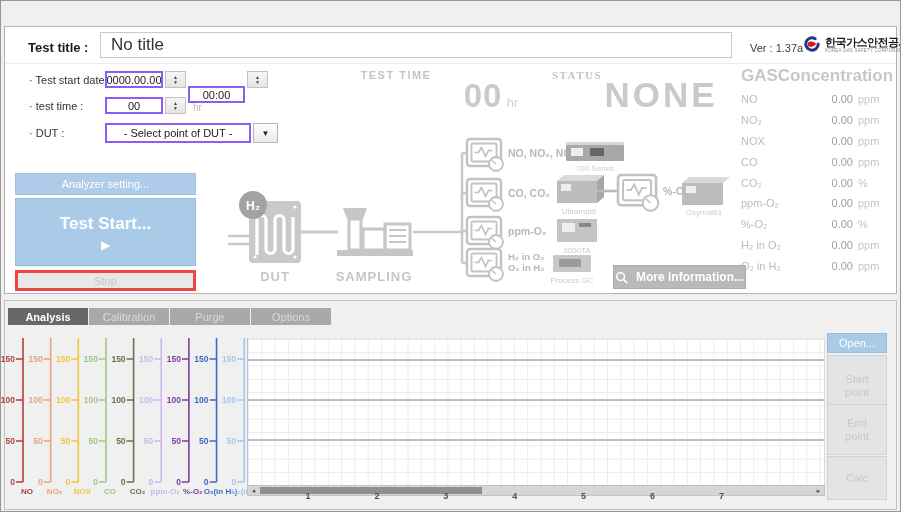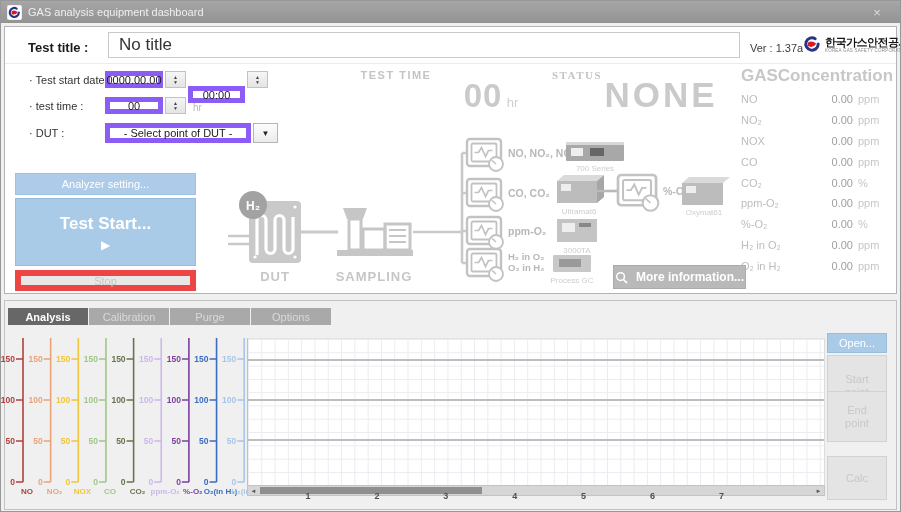--- a/index.html
+++ b/index.html
@@ -9,31 +9,31 @@
   
   .titlebar{position:absolute;left:0;top:0;width:100%;height:22px;background:linear-gradient(#a6a6a6,#939393);display:flex;align-items:center;padding:0 6px;}
   .app-icon{width:15px;height:15px;margin-right:6px;display:inline-flex;}
   .title-text{font-size:11px;color:#efefef;flex:1;}
   .close-btn{width:34px;text-align:center;color:#dcdcdc;font-size:13px;cursor:default;}
 
   
   .top-panel{position:absolute;left:3px;top:25px;width:893px;height:268px;background:#fff;border:1px solid #b3b3b3;}
   .title-row{position:absolute;left:0;top:0;width:100%;height:37px;border-bottom:1px solid #ececec;}
   .tt-label{position:absolute;left:23px;top:13px;font-size:13px;font-weight:bold;color:#1b1b1b;}
-  .tt-input{position:absolute;left:95px;top:5px;width:632px;height:26px;border:1px solid #c9c9c9;font-size:17px;color:#333;padding:8px 10px;outline:none;margin-left:8px;}
+  .tt-input{position:absolute;left:95px;top:5px;width:632px;height:26px;border:1px solid #c9c9c9;font-size:17px;color:#333;padding:8px 10px;outline:none;}
   .ver{position:absolute;left:745px;top:15px;font-size:11px;color:#3c3c3c;}
   .logo{position:absolute;left:797px;top:7px;display:flex;align-items:center;gap:3px;}
   .logo-mark{width:20px;height:20px;display:inline-flex;}
   .logo-kr{display:block;font-size:11px;font-weight:bold;color:#151515;line-height:12px;letter-spacing:-0.5px;white-space:nowrap;}
   .logo-en{display:block;font-size:4.5px;color:#8a8a8a;letter-spacing:0.2px;white-space:nowrap;}
 
   
   .row-label{position:absolute;left:24px;font-size:11px;color:#333;}
   #lbl-date{top:47px}#lbl-time{top:73px}#lbl-dut{top:100px}
-  .mini-input{position:absolute;height:17px;border:5px solid #8b5cf6;background:#fff;font-size:11px;color:#222;display:flex;align-items:center;justify-content:center;}
+  .mini-input{position:absolute;height:17px;border:2px solid #8b5cf6;background:#fff;font-size:11px;color:#222;display:flex;align-items:center;justify-content:center;}
   #inp-date{left:100px;top:44px;width:58px}
   #inp-clock{left:183px;top:59px;width:57px}
   #inp-hours{left:100px;top:70px;width:58px}
   #inp-dut{left:100px;top:96px;width:146px;height:20px}
   .spin{position:absolute;width:21px;height:17px;background:linear-gradient(#f6f6f6,#e4e4e4);border:1px solid #c2c2c2;display:flex;flex-direction:column;align-items:center;justify-content:center;color:#444;}
   .spin span{font-size:5px;line-height:5px;}
   #spin-date{left:160px;top:44px}
   #spin-clock{left:242px;top:44px}
   #spin-hours{left:160px;top:70px}
   .hr-unit{position:absolute;left:188px;top:75px;font-size:10px;color:#b9b9b9;}
@@ -56,21 +56,21 @@
   .g-name{width:78px;padding-left:14px;color:#bdbdbd;}
   .g-val{width:48px;text-align:right;color:#9f9f9f;font-weight:normal;}
   .g-unit{padding-left:5px;color:#c6c6c6;}
 
   
   .btn{position:absolute;display:flex;align-items:center;justify-content:center;cursor:default;}
   .btn-analyzer{left:10px;top:146px;width:181px;height:22px;background:#aeccea;border:1px solid #9fc1e2;color:#fff;font-size:11px;}
   .btn-start{left:10px;top:171px;width:181px;height:68px;background:#a9cbe8;border:1px solid #97bcdd;color:#fff;flex-direction:column;gap:6px;}
   .btn-start .bs-label{font-size:17px;font-weight:bold;}
   .btn-start .bs-play{font-size:12px;line-height:10px;}
-  .btn-stop{left:10px;top:243px;width:181px;height:21px;background:#e8e8e8;border:6px solid #ef4444;color:#c6c6c6;font-size:11px;}
+  .btn-stop{left:10px;top:243px;width:181px;height:21px;background:#e8e8e8;border:3px solid #ef4444;color:#c6c6c6;font-size:11px;}
   .btn-more{left:608px;top:238px;width:133px;height:24px;background:#b9b9b9;border:1px solid #ababab;color:#fff;font-size:12px;font-weight:bold;gap:8px;}
 
   
   .diagram{position:absolute;left:221px;top:102px;width:520px;height:162px;overflow:visible;}
   .blbl{font-size:10.5px;font-weight:bold;fill:#b8b8b8;}
   .blbl2{font-size:9.5px;font-weight:bold;fill:#b8b8b8;}
   .dlbl{font-size:8px;fill:#cdcdcd;text-anchor:middle;}
   .diag-big{font-size:13px;font-weight:bold;fill:#c6c6c6;letter-spacing:1px;text-anchor:middle;}
 
   
@@ -91,39 +91,28 @@
   .sb-left{left:0;} .sb-right{right:0;}
   .sb-thumb{position:absolute;left:12px;top:1px;width:222px;height:7px;background:#8f8f8f;}
   #x-ticks{position:absolute;left:242px;top:190px;width:578px;height:13px;}
   #x-ticks span{position:absolute;transform:translateX(-50%);font-size:9px;font-weight:bold;color:#4f4f4f;}
   #side-buttons{position:absolute;left:822px;top:0;width:62px;height:100%;}
   .side-btn{position:absolute;left:0;width:60px;display:flex;align-items:center;justify-content:center;text-align:center;font-size:11px;background:#e4e4e4;border:1px solid #d2d2d2;color:#c8c8c8;}
   .side-btn span{width:38px;line-height:13px;}
   .side-btn.primary{background:#a9cbe8;border-color:#98bedd;color:#fff;}
   .side-btn:nth-child(1){top:32px;height:20px;}
   .side-btn:nth-child(2){top:54px;height:62px;}
-  .side-btn:nth-child(3){top:90px;height:51px;}
+  .side-btn:nth-child(3){top:103px;height:51px;}
   .side-btn:nth-child(4){top:155px;height:44px;}
 </style>
 </head>
 <body>
 
 <div class="window">
 
-  <div class="titlebar">
-    <span class="app-icon">
-      <svg viewBox="0 0 15 15" width="15" height="15">
-          <rect x="0" y="0" width="15" height="15" rx="2" fill="#fff" stroke="#bbb" stroke-width="0.5"></rect>
-          <path d="M11.8 7.5 a4.5 4.5 0 1 1 -2.2 -3.9" fill="none" stroke="#27348b" stroke-width="2.2" stroke-linecap="round"></path>
-          <path d="M4.6 6.2 q3 -1.8 6.2 1 q-2.6 3.6 -6.2 1.8 Z" fill="#d71920"></path>
-        </svg>
-    </span>
-    <span class="title-text">GAS analysis equipment dashboard</span>
-    <span class="close-btn">×</span>
-  </div>
 
   <div class="top-panel">
     <div class="title-row">
       <span class="tt-label">Test title :</span>
       <input class="tt-input" value="No title" style="">
       <span class="ver">Ver : 1.37a</span>
       <div class="logo">
         <span class="logo-mark">
           <svg viewBox="0 0 20 20" width="20" height="20">
               <path d="M16.2 10 a6.2 6.2 0 1 1 -3 -5.3" fill="none" stroke="#27348b" stroke-width="3" stroke-linecap="round"></path>

